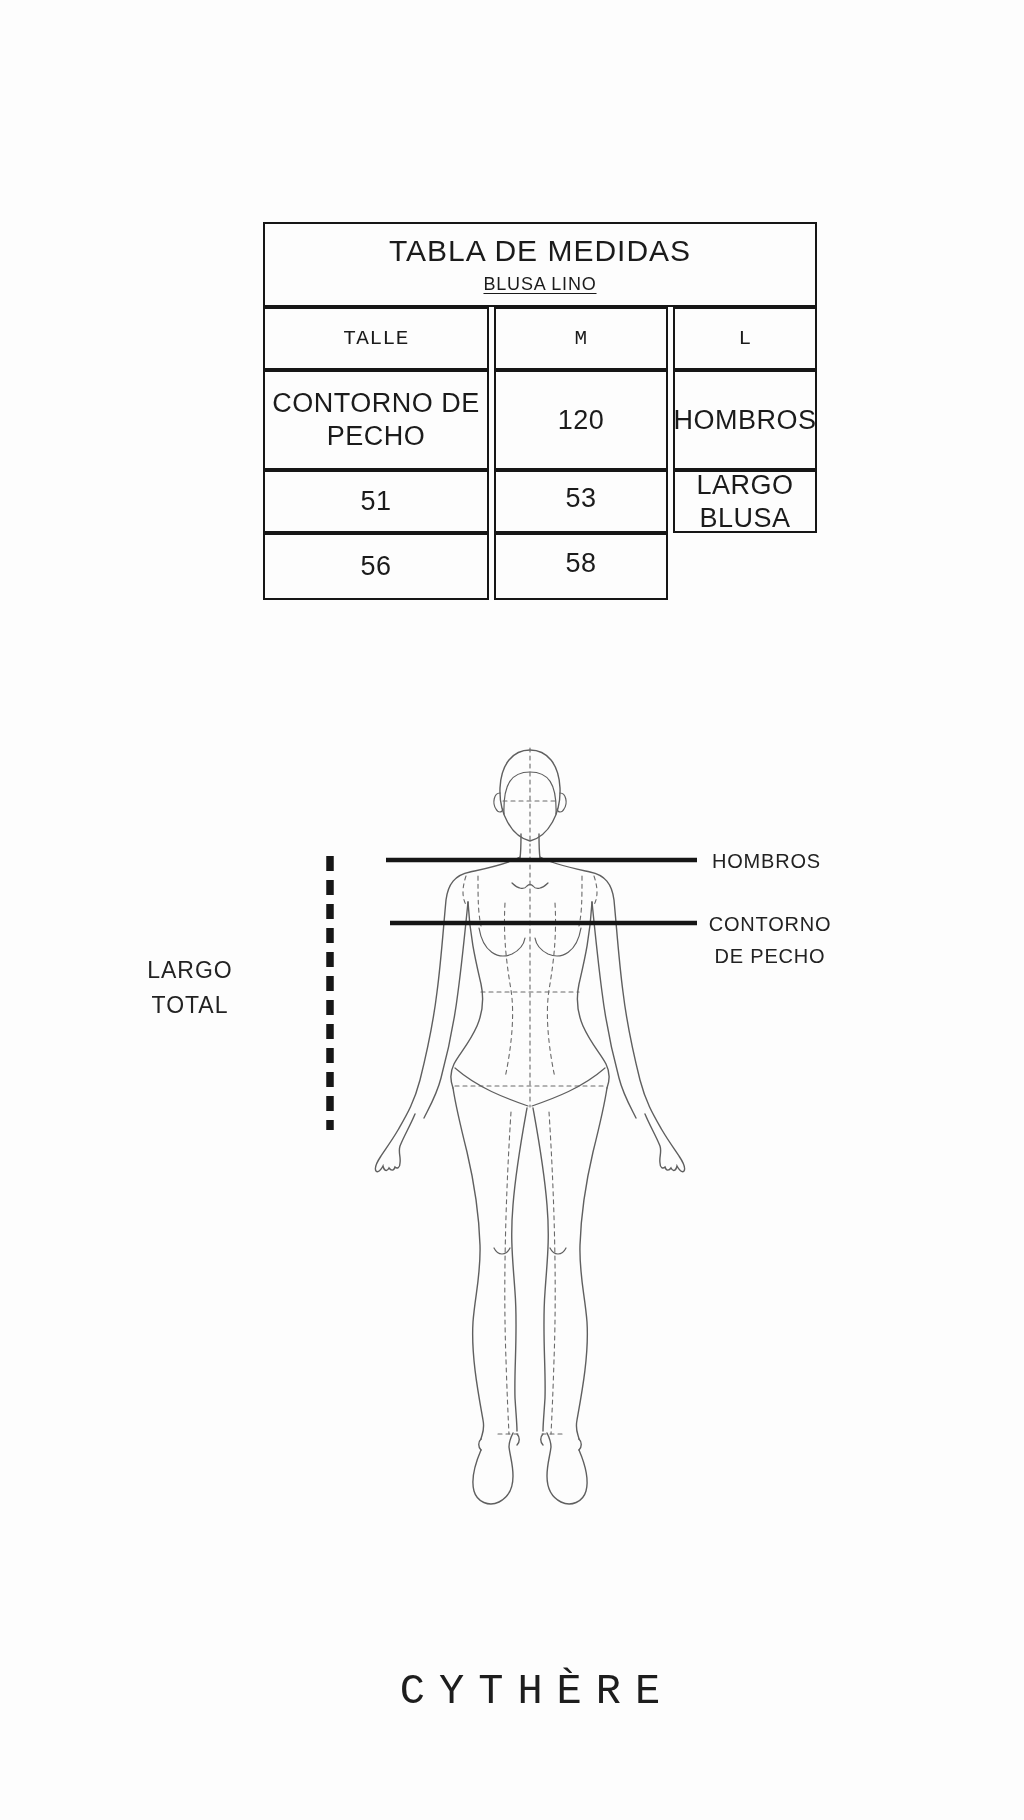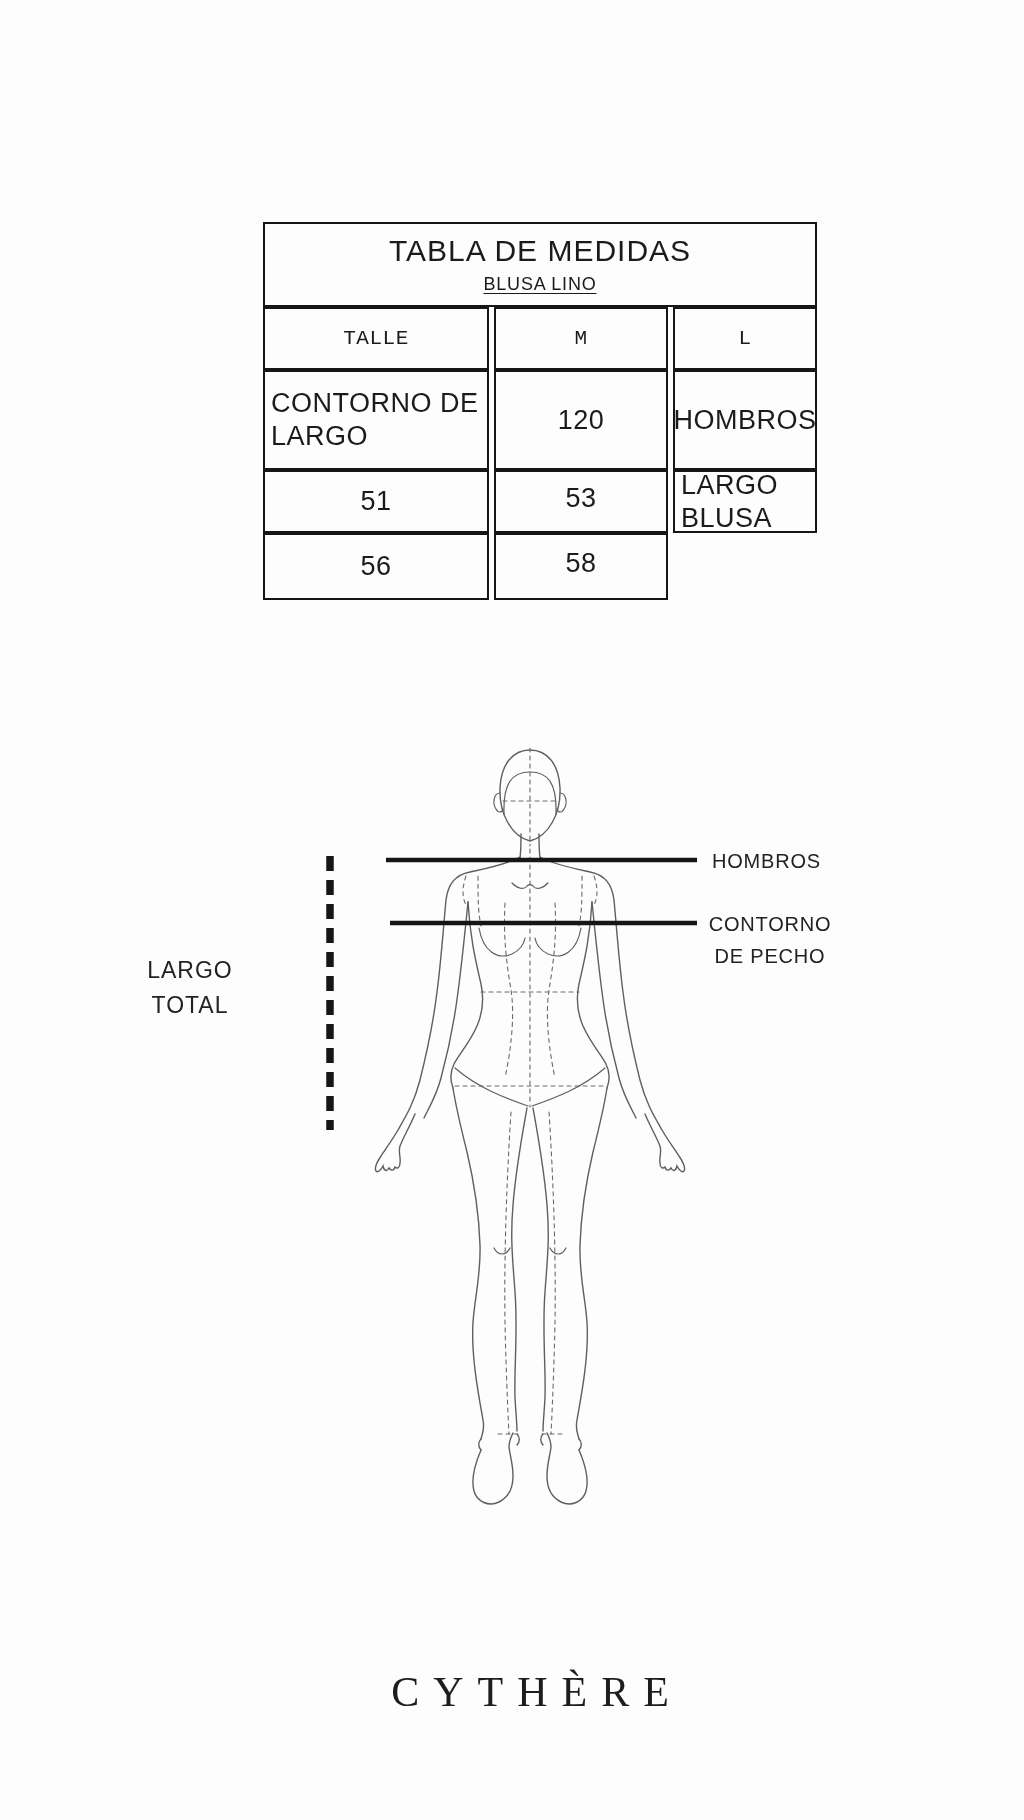--- a/index.html
+++ b/index.html
@@ -18,20 +18,21 @@
     grid-template-columns:226px 174px 144px;
     grid-template-rows:85px 63px 100px 63px 67px;
     gap:0 5px;
     background:transparent;
   }
   .cell{
     border:2.5px solid #161616;
     box-sizing:border-box;
     display:flex;flex-direction:column;
     align-items:center;justify-content:center;
+    text-align:center;
     background:#fdfdfd;
     letter-spacing:.5px;
   }
   .cell.title-cell{grid-column:1 / -1;gap:6px;}
   .t-title{font-size:30px;letter-spacing:1px;}
   .t-subtitle{
     font-size:18px;letter-spacing:.8px;
     text-decoration:underline;
     text-underline-offset:3px;
   }
@@ -43,21 +44,21 @@
   .figure-layer{position:absolute;left:0;top:0;}
   .measure-label{
     font-family:"Liberation Sans", sans-serif;
     font-size:20px;fill:#222;letter-spacing:.8px;
   }
   .largo-label{font-size:23px;letter-spacing:1px;}
   
   .brand{
     position:absolute;left:530px;top:1668px;
     transform:translateX(-50%);
-    font-family:Liberation Serif, serif;
+    font-family:Liberation Mono, monospace;
     font-size:42px;letter-spacing:14px;padding-left:14px;
     color:#1d1d1d;white-space:nowrap;
   }
 </style>
 </head>
 <body>
 
 <div class="size-table">
   <div class="cell title-cell">
     <div class="t-title">TABLA DE MEDIDAS</div>
@@ -68,21 +69,21 @@
       <span>TALLE</span>
     </div>
   <div class="cell t-head">
       <span>M</span>
     </div>
   <div class="cell t-head">
       <span>L</span>
     </div>
 
   <div class="cell t-label">
-      <span>CONTORNO DE LARGO</span>
+      <span>CONTORNO DE PECHO</span>
     </div>
   <div class="cell t-value">
       <span>120</span>
     </div>
 
   <div class="cell t-label">
       <span>HOMBROS</span>
     </div>
   <div class="cell t-value">
       <span>51</span>

